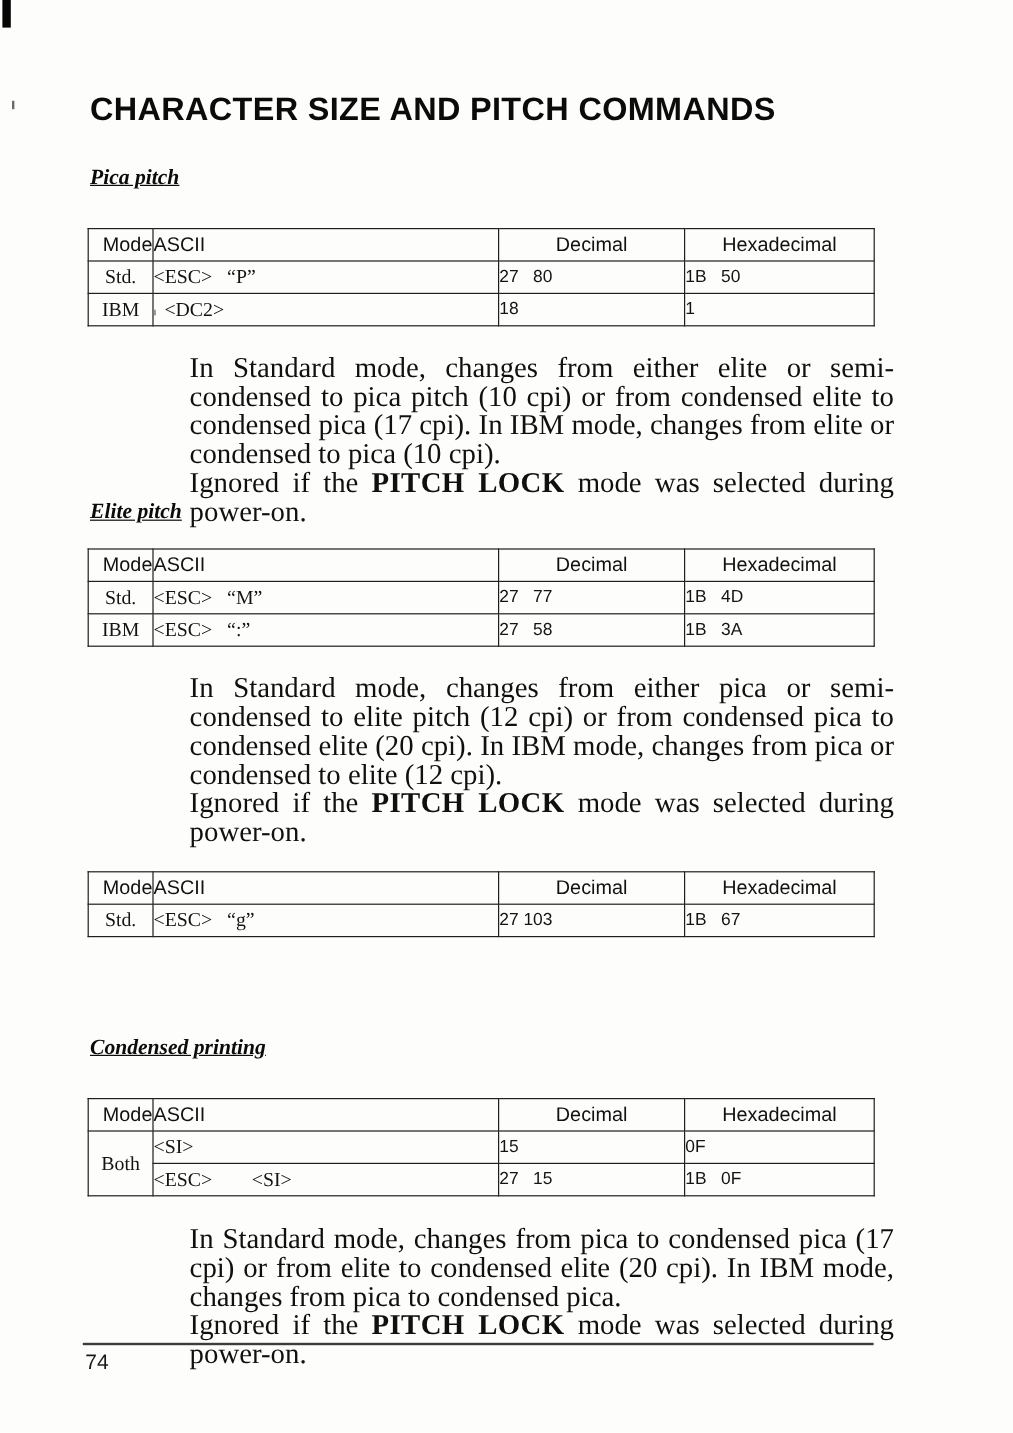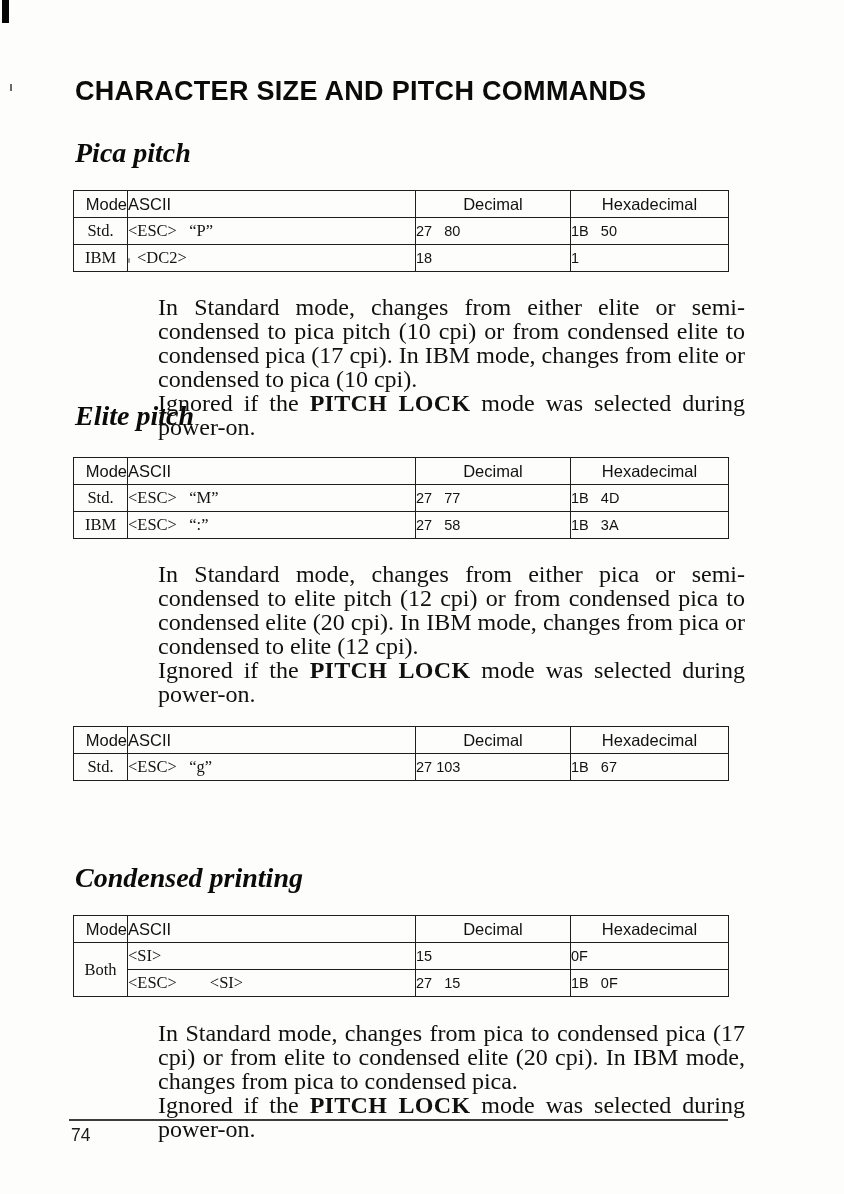--- a/index.html
+++ b/index.html
@@ -37,26 +37,27 @@
     letter-spacing: 0.3px;
     color: #0b0b0b;
     white-space: nowrap;
   }
 
   .section-heading {
     position: absolute; left: 75px;
     font-family: "Liberation Serif", serif;
     font-weight: 700;
     font-style: italic;
-    font-size: 28px;
+    font-size: 18px;
     color: #0b0b0b;
     white-space: nowrap;
+    text-decoration: underline;
   }
   .h-pica { top: 137px; }
-  .h-elite { top: 400px; }
+  .h-elite { top: 416px; }
   .h-semi { top: 672px; }
   .h-cond { top: 862px; }
 
   table.cmd-table {
     position: absolute; left: 73px;
     width: 655px;
     border-collapse: collapse;
     table-layout: fixed;
     background: transparent;
   }

